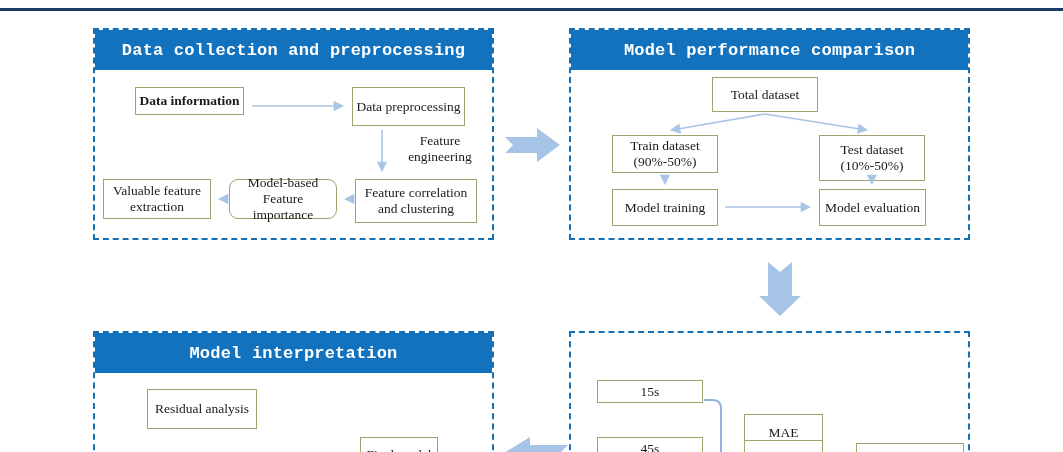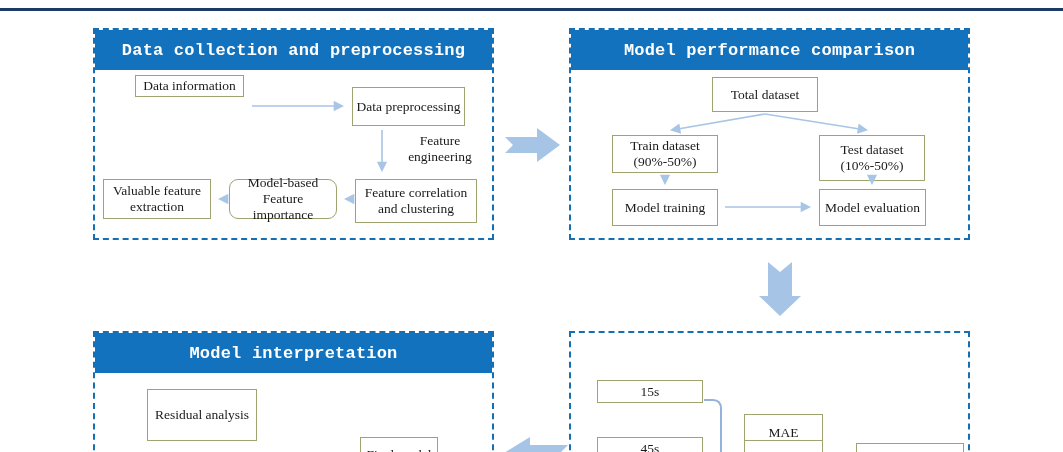--- a/index.html
+++ b/index.html
@@ -36,40 +36,40 @@
 </style>
 </head>
 <body>
 
 <div class="canvas">
 
   <div class="top-rule"></div>
 
   <div class="panel" id="p1">
     <div class="panel-header">Data collection and preprocessing</div>
-    <div class="node" style="left:40px;top:45px;width:109px;height:22px;">Data information</div>
+    <div class="node" style="left:40px;top:57px;width:109px;height:28px;font-weight:bold;">Data information</div>
     <div class="node" style="left:257px;top:57px;width:113px;height:39px;">Data preprocessing</div>
     <div class="edge-label" style="left:303px;top:103px;width:84px;">Feature engineering</div>
     <div class="node" style="left:260px;top:149px;width:122px;height:44px;">Feature correlation and clustering</div>
     <div class="node" style="left:134px;top:149px;width:108px;height:40px;border-radius:9px;">Model-based Feature importance</div>
     <div class="node" style="left:8px;top:149px;width:108px;height:40px;">Valuable feature extraction</div>
   </div>
 
   <div class="panel" id="p2">
     <div class="panel-header">Model performance comparison</div>
     <div class="node" style="left:141px;top:47px;width:106px;height:35px;">Total dataset</div>
     <div class="node" style="left:41px;top:105px;width:106px;height:38px;">Train dataset (90%-50%)</div>
     <div class="node" style="left:248px;top:105px;width:106px;height:46px;">Test dataset (10%-50%)</div>
     <div class="node" style="left:41px;top:159px;width:106px;height:37px;">Model training</div>
     <div class="node" style="left:248px;top:159px;width:107px;height:37px;">Model evaluation</div>
   </div>
 
   <div class="panel" id="p3">
     <div class="panel-header">Model interpretation</div>
-    <div class="node" style="left:52px;top:56px;width:110px;height:52px;">Residual analysis</div>
+    <div class="node" style="left:52px;top:56px;width:110px;height:40px;">Residual analysis</div>
     <div class="node" style="left:265px;top:104px;width:78px;height:36px;">Final model</div>
   </div>
 
   <div class="panel" id="p4">
     <div class="node" style="left:26px;top:47px;width:106px;height:23px;">15s</div>
     <div class="node" style="left:26px;top:104px;width:106px;height:24px;">45s</div>
     <div class="node" style="left:173px;top:52px;width:79px;height:38px;margin-top:29px;">MAE</div>
     <div class="node" style="left:173px;top:107px;width:79px;height:34px;"></div>
     <div class="node" style="left:285px;top:110px;width:108px;height:34px;"></div>
   </div>

